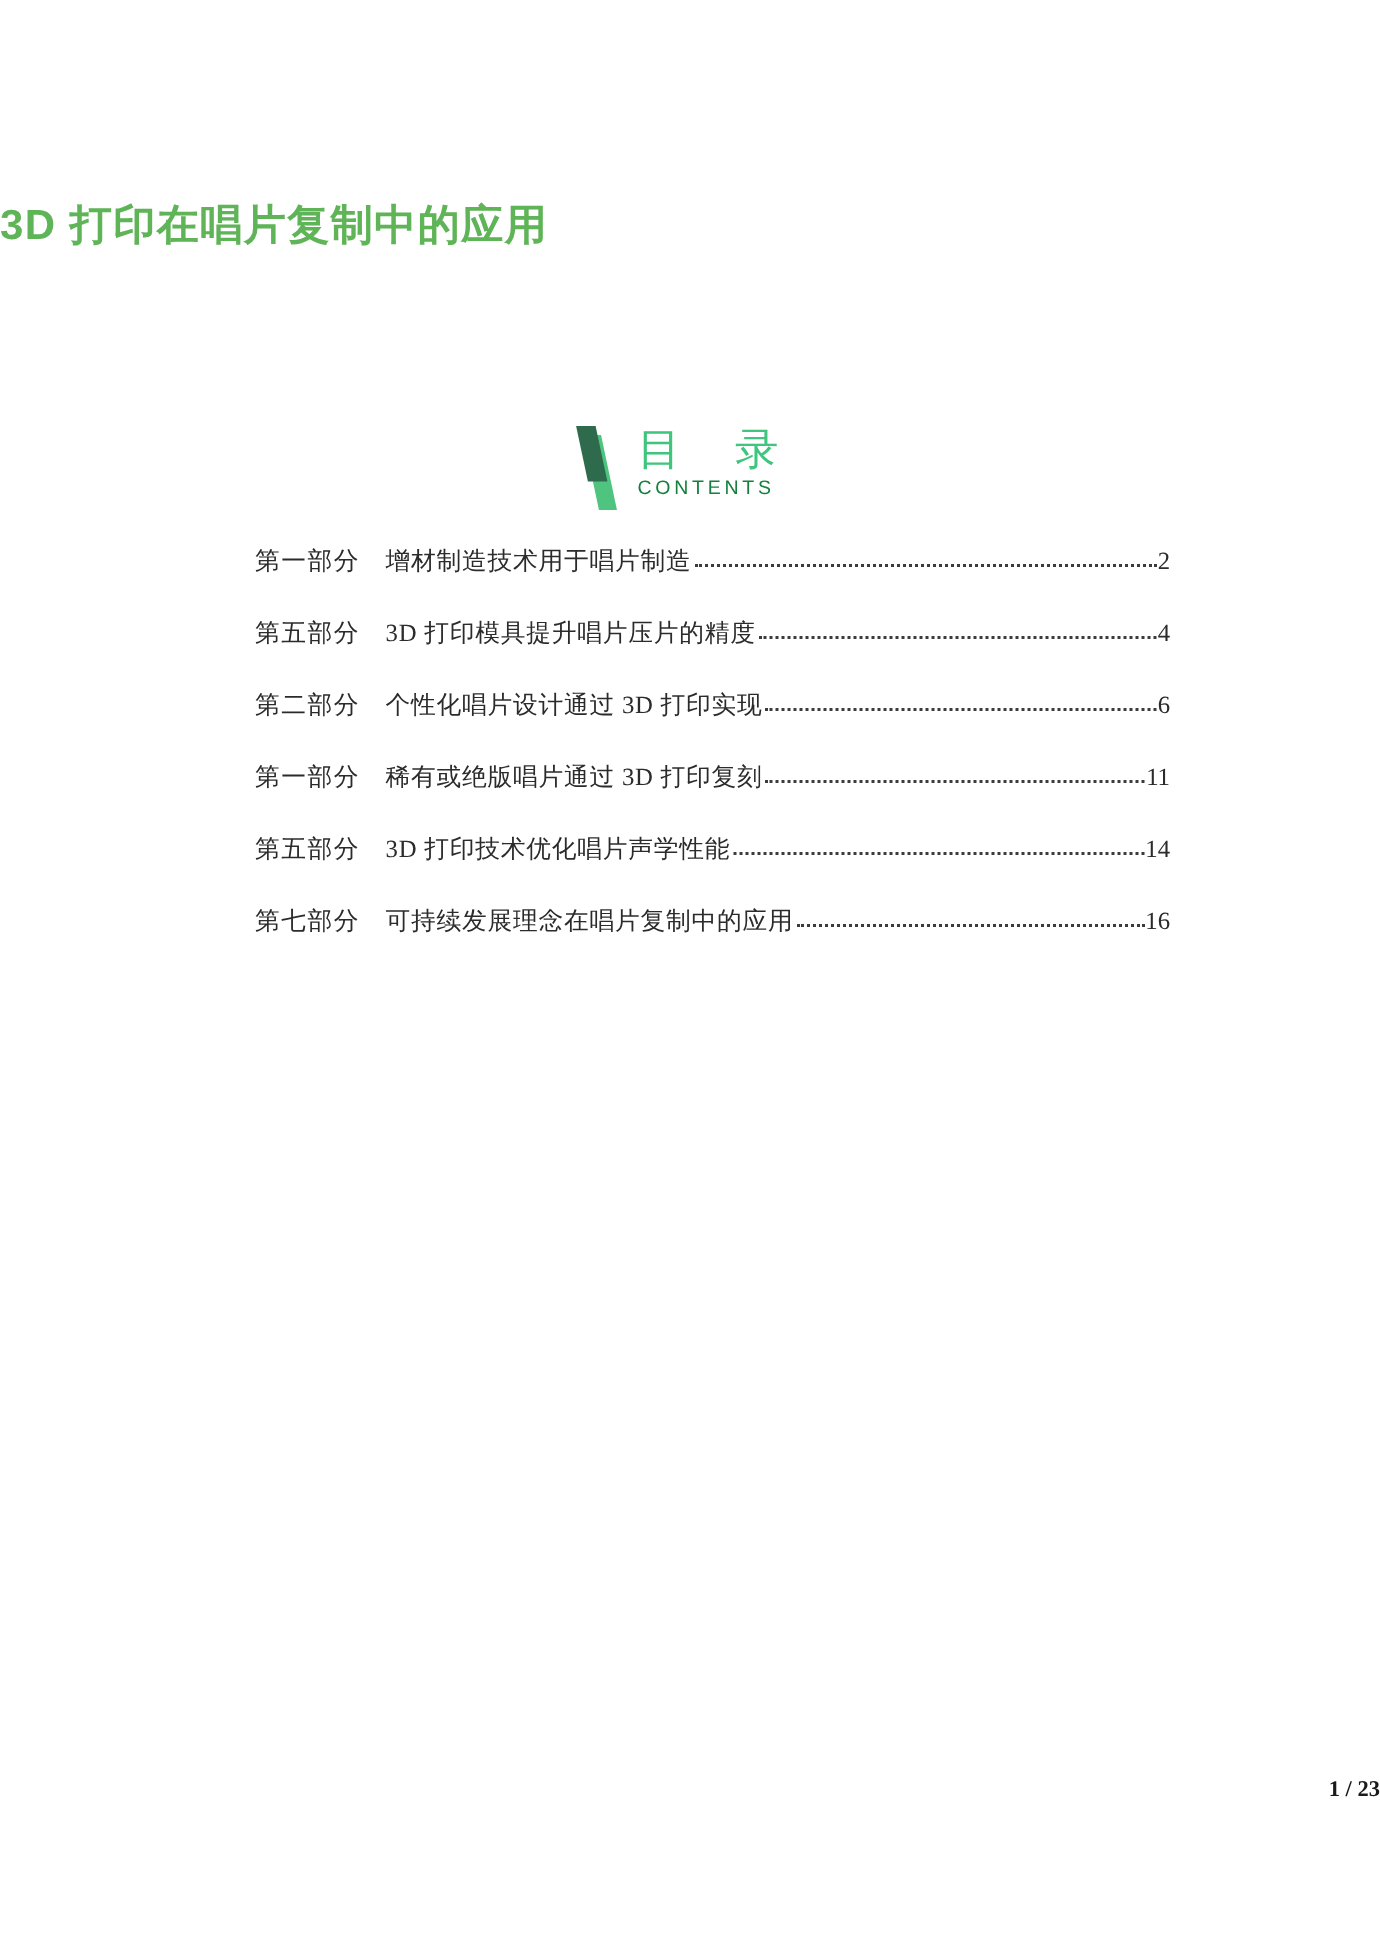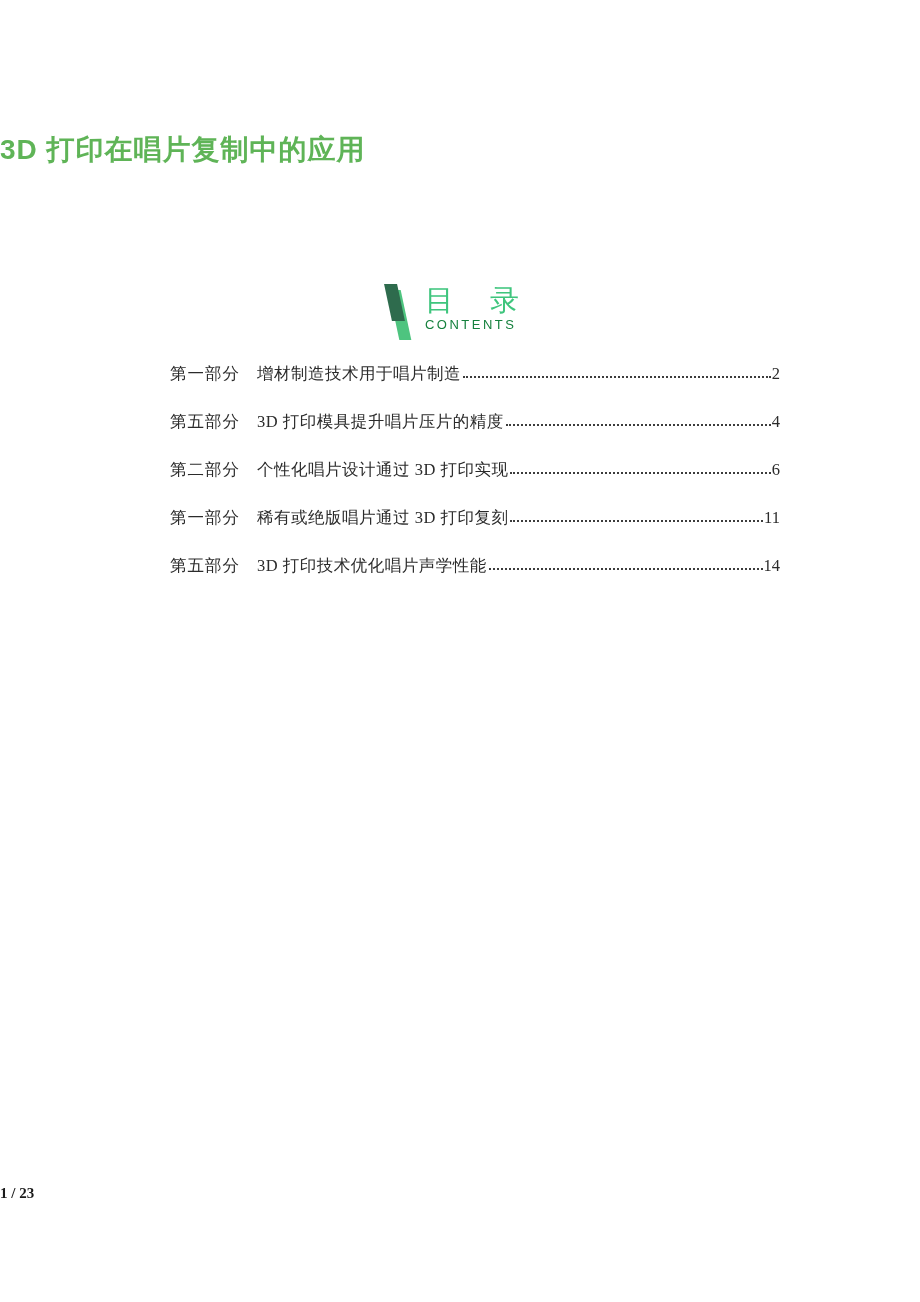--- a/index.html
+++ b/index.html
@@ -126,21 +126,21 @@
   .toc-page {
     flex: 0 0 auto;
   }
 
   
   .page-footer {
     position: absolute;
     top: 1185px;
     left: 0;
     width: 100%;
-    text-align: left;
+    text-align: right;
     font-size: 15px;
     font-weight: 700;
     color: #1a1a1a;
   }
 </style>
 </head>
 <body>
 
 <div class="page">
 
@@ -188,19 +188,25 @@
       <span class="toc-page">11</span>
     </div>
 
     <div class="toc-row">
       <span class="toc-part">第五部分</span>
       <span class="toc-item-title">3D 打印技术优化唱片声学性能</span>
       <span class="toc-leader"></span>
       <span class="toc-page">14</span>
     </div>
 
+    <div class="toc-row">
+      <span class="toc-part">第七部分</span>
+      <span class="toc-item-title">可持续发展理念在唱片复制中的应用</span>
+      <span class="toc-leader"></span>
+      <span class="toc-page">16</span>
+    </div>
 
 
   </div>
 
   <div class="page-footer">1 / 23</div>
 
 </div>
 
 </body></html>

